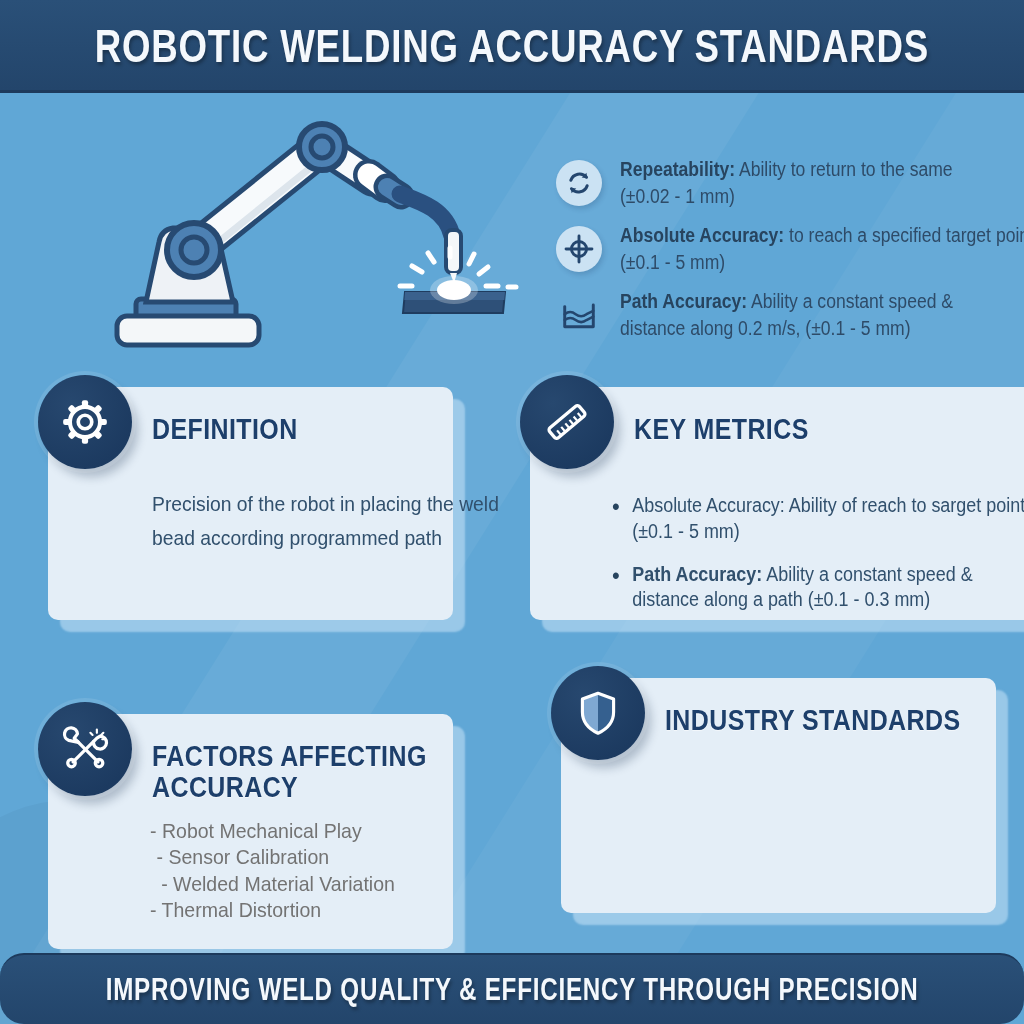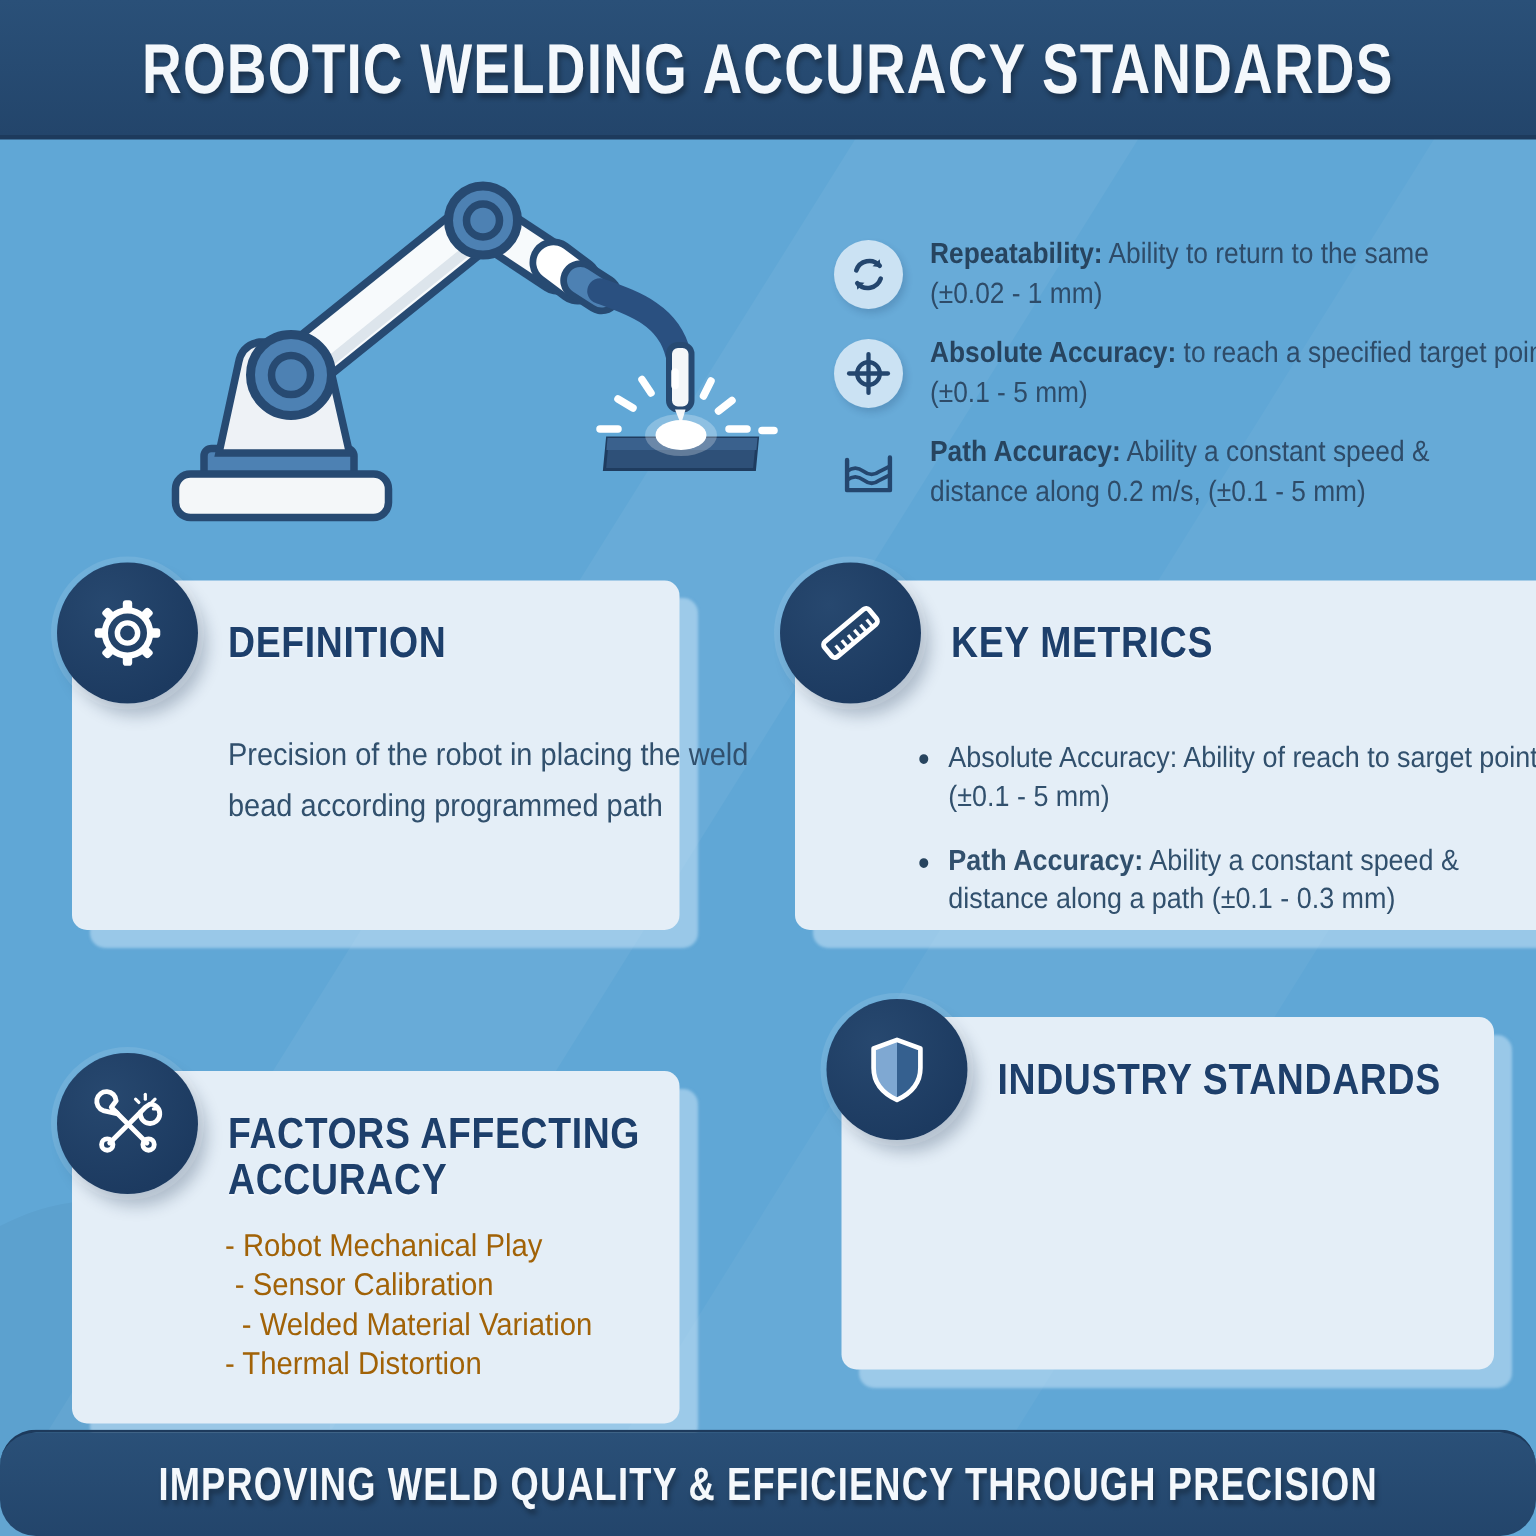--- a/index.html
+++ b/index.html
@@ -84,21 +84,21 @@
   .km-list { list-style:none; margin:48px 14px 0 82px; }
   .km-list li {
     position:relative; padding-left:22px; margin-bottom:18px;
     font-size:19.5px; line-height:1.3; color:#31506d;
     transform:scaleX(0.92); transform-origin:left top; width:106%;
   }
   .km-list li::before {
     content:"•"; position:absolute; left:0; top:-2px;
     font-size:24px; color:#27445f;
   }
-  .plain-list { list-style:none; font-size:21px; color:#a16207; }
+  .plain-list { list-style:none; font-size:21px; color:#737373; }
   .factors-list { margin:14px 16px 0 102px; }
   .factors-list li { line-height:1.26; transform:scaleX(0.93); transform-origin:left top; width:106%; }
   .factors-list li:nth-child(2) { padding-left:7px; }
   .factors-list li:nth-child(3) { padding-left:12px; }
   .std-list { margin:46px 10px 0 96px; }
   .std-list li { line-height:1.32; transform:scaleX(0.90); transform-origin:left top; width:110%; }
   .std-list li:nth-child(2) { padding-left:10px; margin-top:13px; }
 
   svg { display:block; }
 </style>

